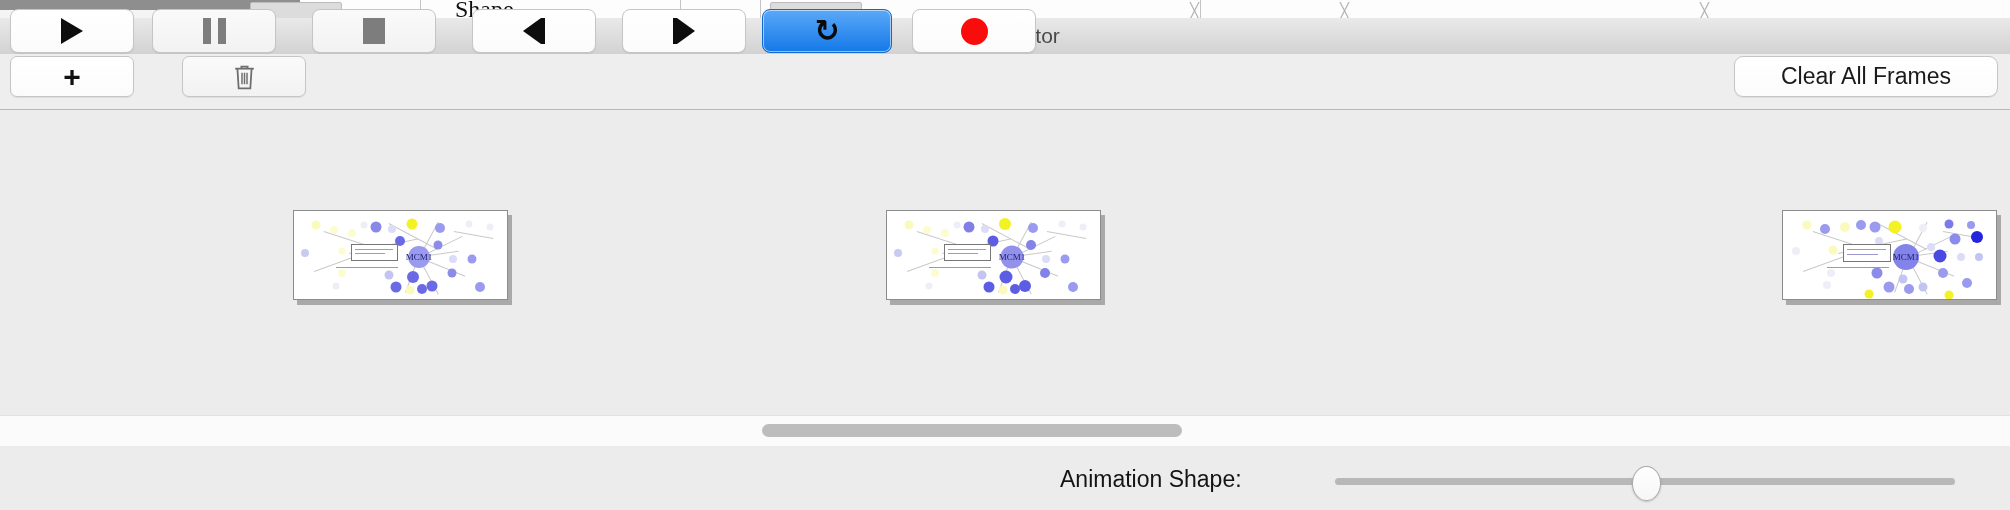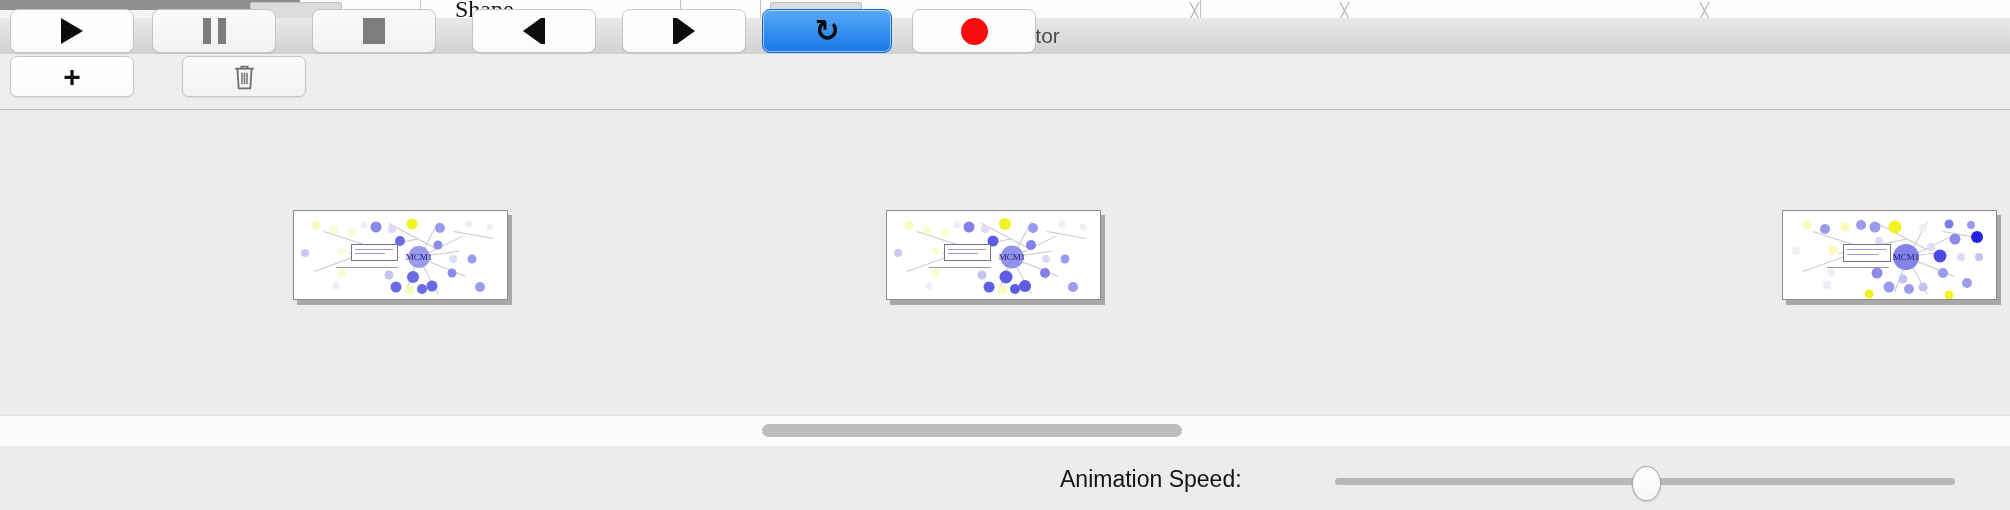--- a/index.html
+++ b/index.html
@@ -146,20 +146,23 @@
 
   <div class="btn dim" id="delete-frame-btn">
     <svg class="trash-svg" viewBox="0 0 24 26">
       <path d="M3 5 H21" stroke="#6e6e6e" stroke-width="1.7" fill="none"></path>
       <path d="M9 5 V3 H15 V5" stroke="#6e6e6e" stroke-width="1.7" fill="none"></path>
       <path d="M5.2 5 L6.4 24 H17.6 L18.8 5" stroke="#6e6e6e" stroke-width="1.7" fill="none"></path>
       <path d="M9.6 9 V20 M12 9 V20 M14.4 9 V20" stroke="#6e6e6e" stroke-width="1.4" fill="none"></path>
     </svg>
   </div>
 
+  <div class="btn" id="clear-all-btn">
+    <span>Clear All Frames</span>
+  </div>
 
   <div class="timeline">
 
     <div class="frame" style="left:293px;top:100px;width:215px;height:90px">
       <div class="shadow"></div>
       <div class="thumb" style="width:213px;height:88px">
         <div class="thumbinner">
           <div class="edge" style="left:30px;top:20px;width:60px;transform:rotate(18deg)"></div>
           <div class="edge" style="left:55px;top:42px;width:70px;transform:rotate(-12deg)"></div>
           <div class="edge" style="left:95px;top:12px;width:55px;transform:rotate(28deg)"></div>
@@ -377,17 +380,17 @@
   </div>
 
   <div class="tbtn active" id="loop-btn">
     <span class="loop-glyph">↻</span>
   </div>
 
   <div class="tbtn" id="record-btn">
     <span class="rec-dot"></span>
   </div>
 
-  <div class="speed-label">Animation Speed:</div>
+  <div class="speed-label">Animation Shape:</div>
   <div class="slider-track"></div>
   <div class="slider-thumb"></div>
 
 </div>
 
 </body></html>

